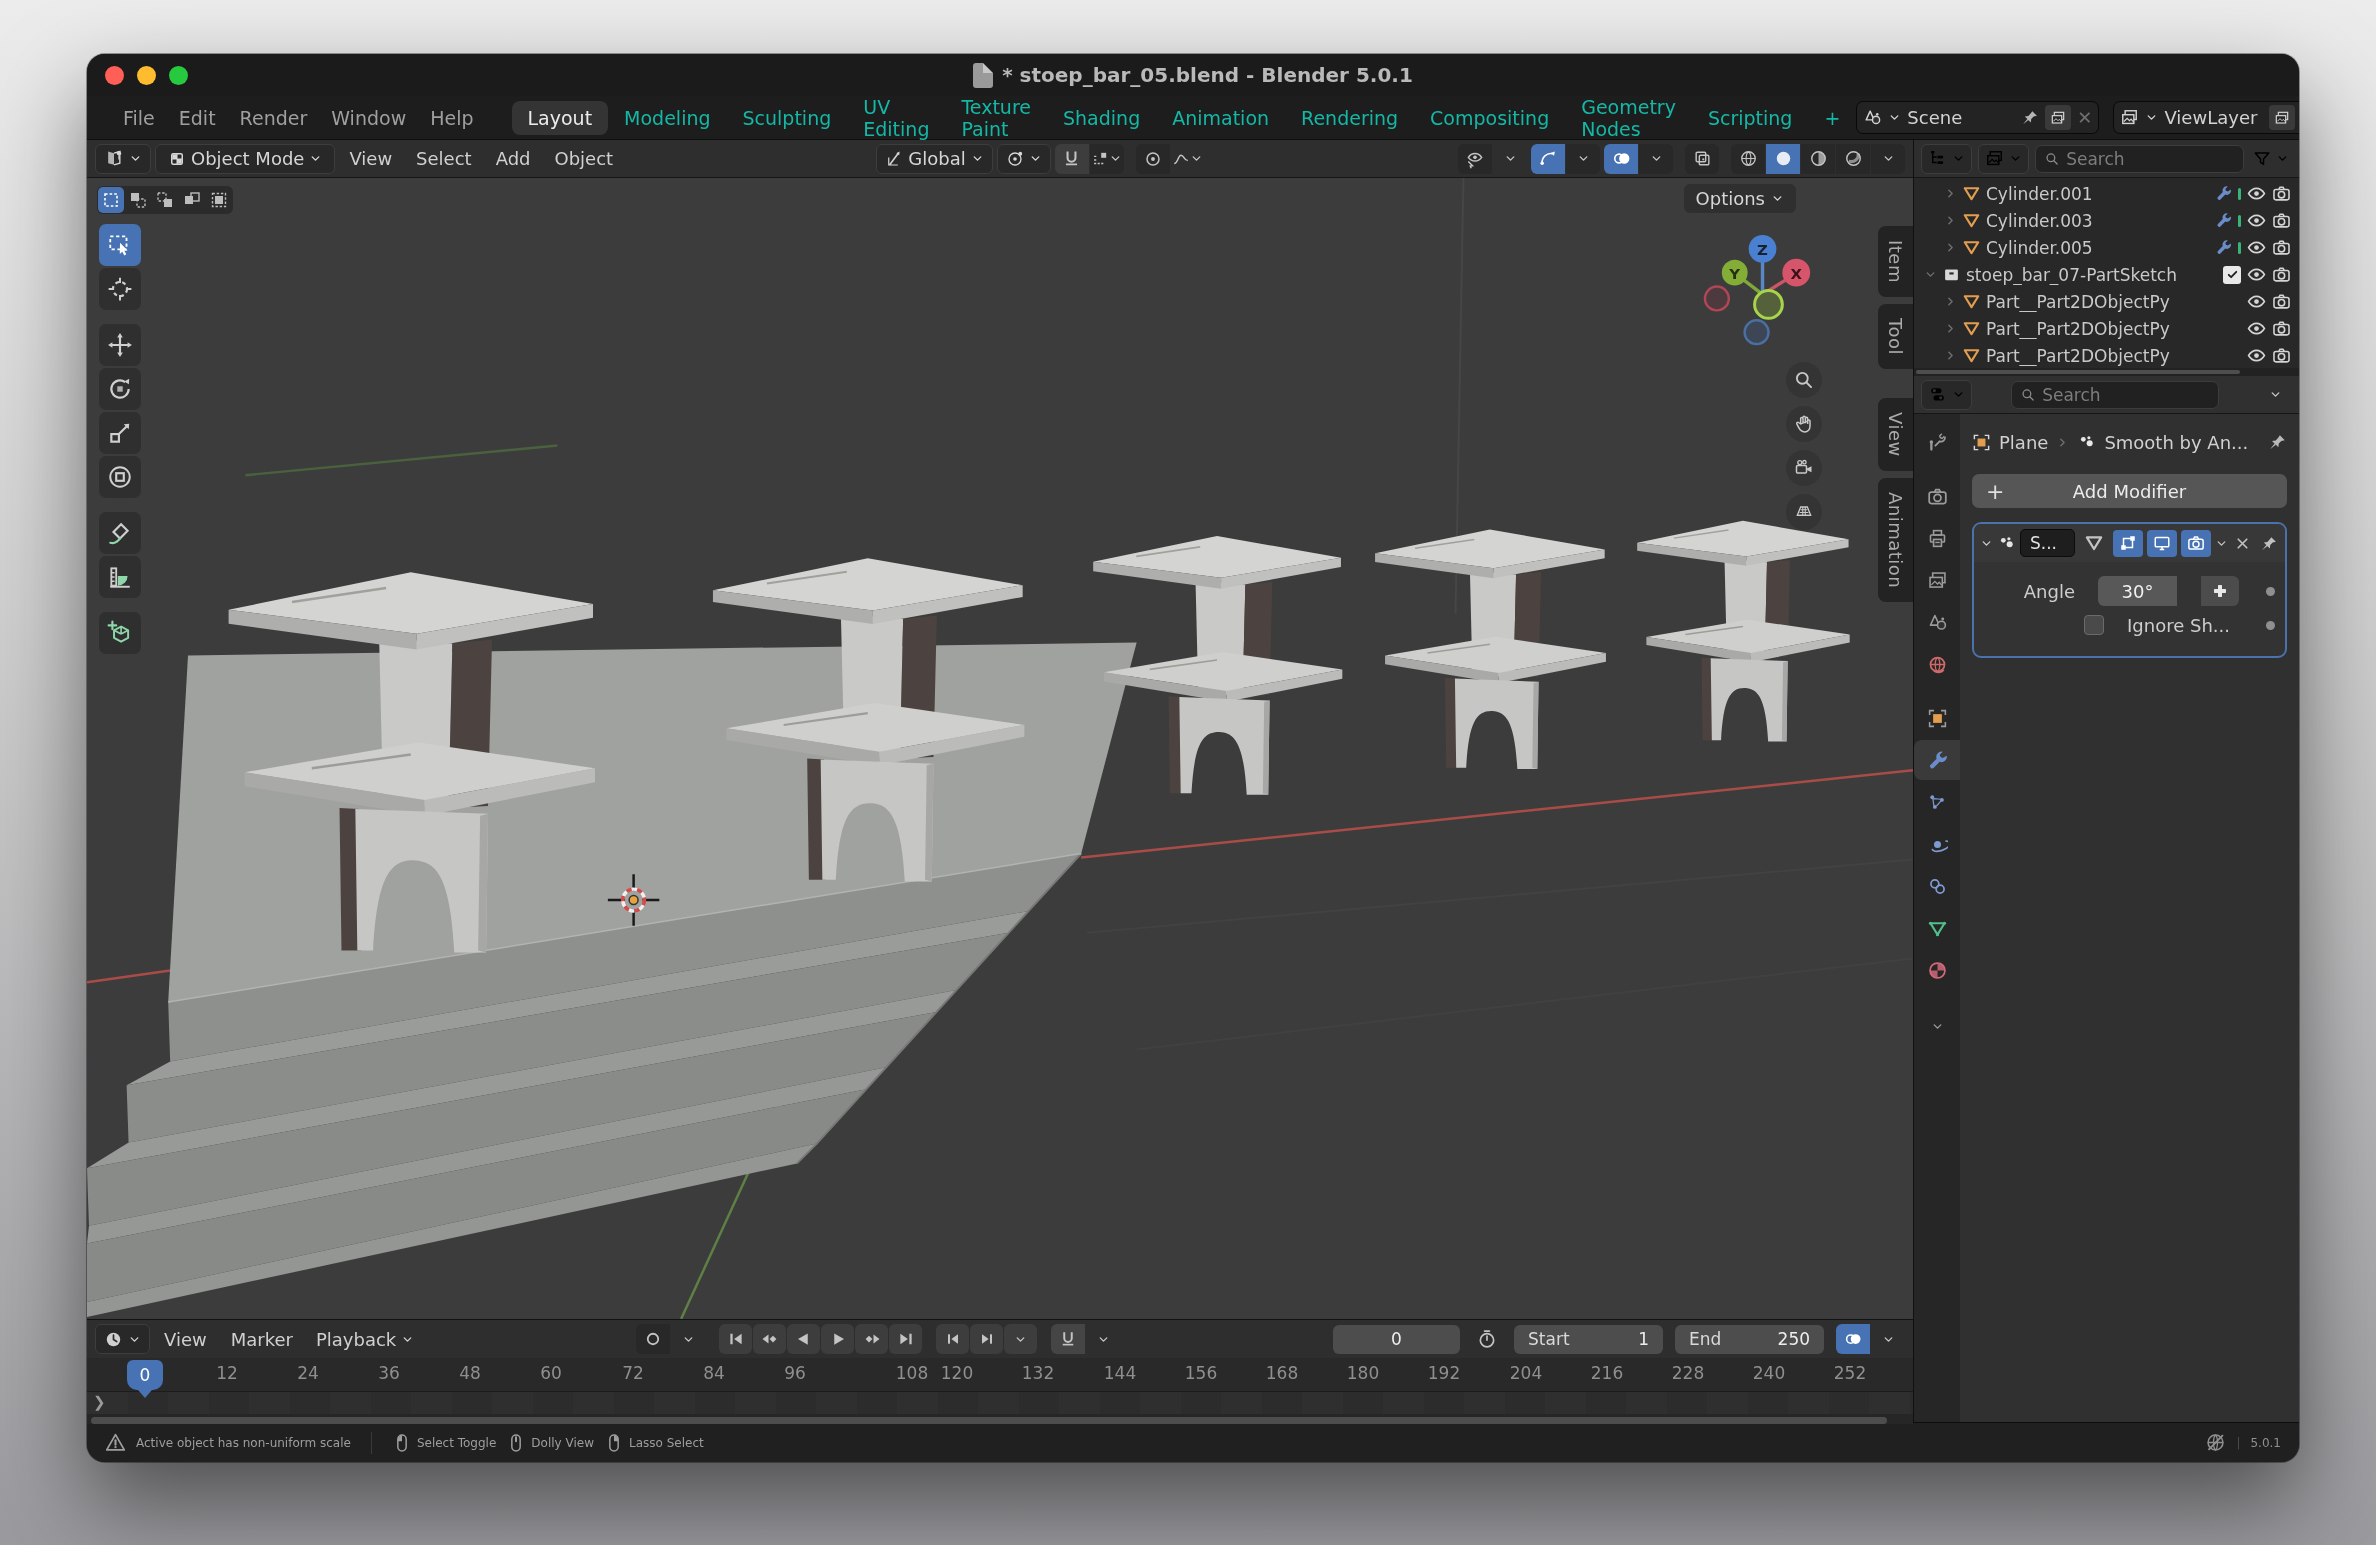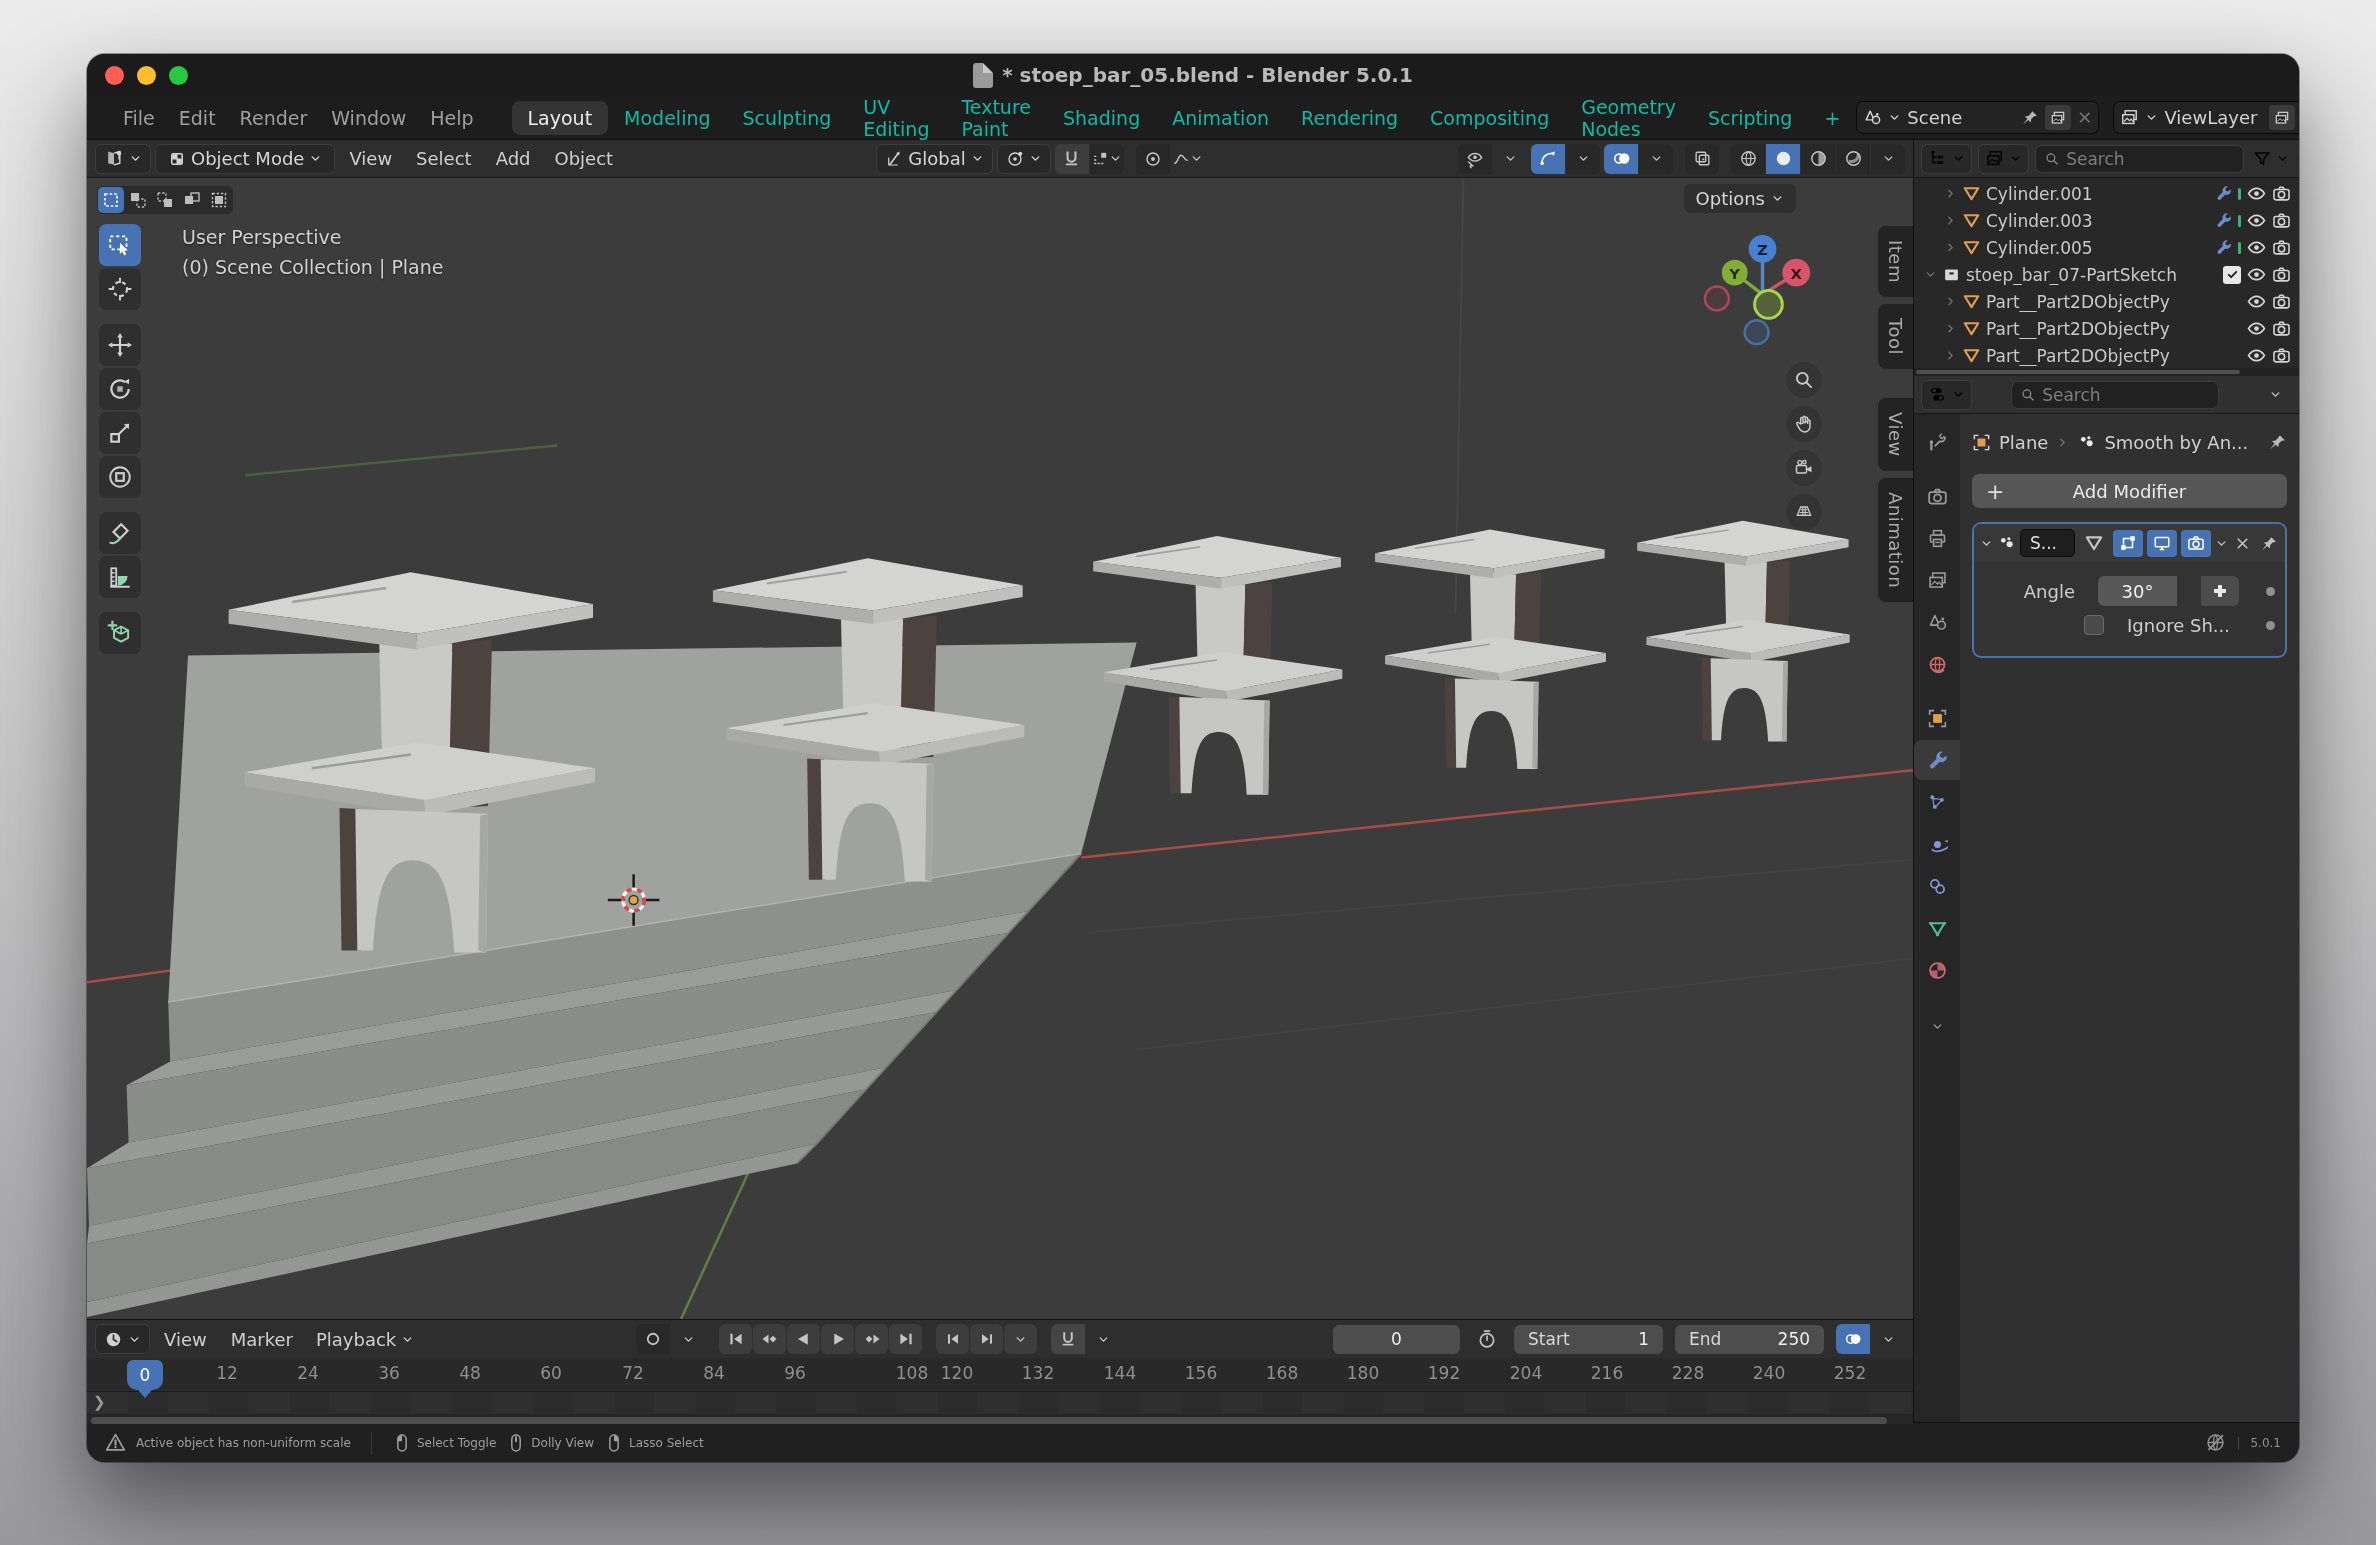--- a/index.html
+++ b/index.html
@@ -797,24 +797,20 @@
               </svg>
             </span>
           <div class="tgap"></div>
           <span class="tool">
               <svg class="ic" width="26" height="26" viewBox="0 0 26 26">
                 <use href="#i-addcube"></use>
               </svg>
             </span>
         </div>
 
-        <div class="ovl-text">
-          <div>User Perspective</div>
-          <div>(0) Scene Collection | Plane</div>
-        </div>
 
         <div class="options-btn">
           <span>Options</span>
           <svg class="chev" viewBox="0 0 13 13" width="13" height="13">
               <use href="#i-chev"></use>
             </svg>
         </div>
 
         <svg class="gizmo" viewBox="0 0 130 130">
           <line x1="62" y1="66" x2="62" y2="24" stroke="#5a87c6" stroke-width="3.5"></line>

